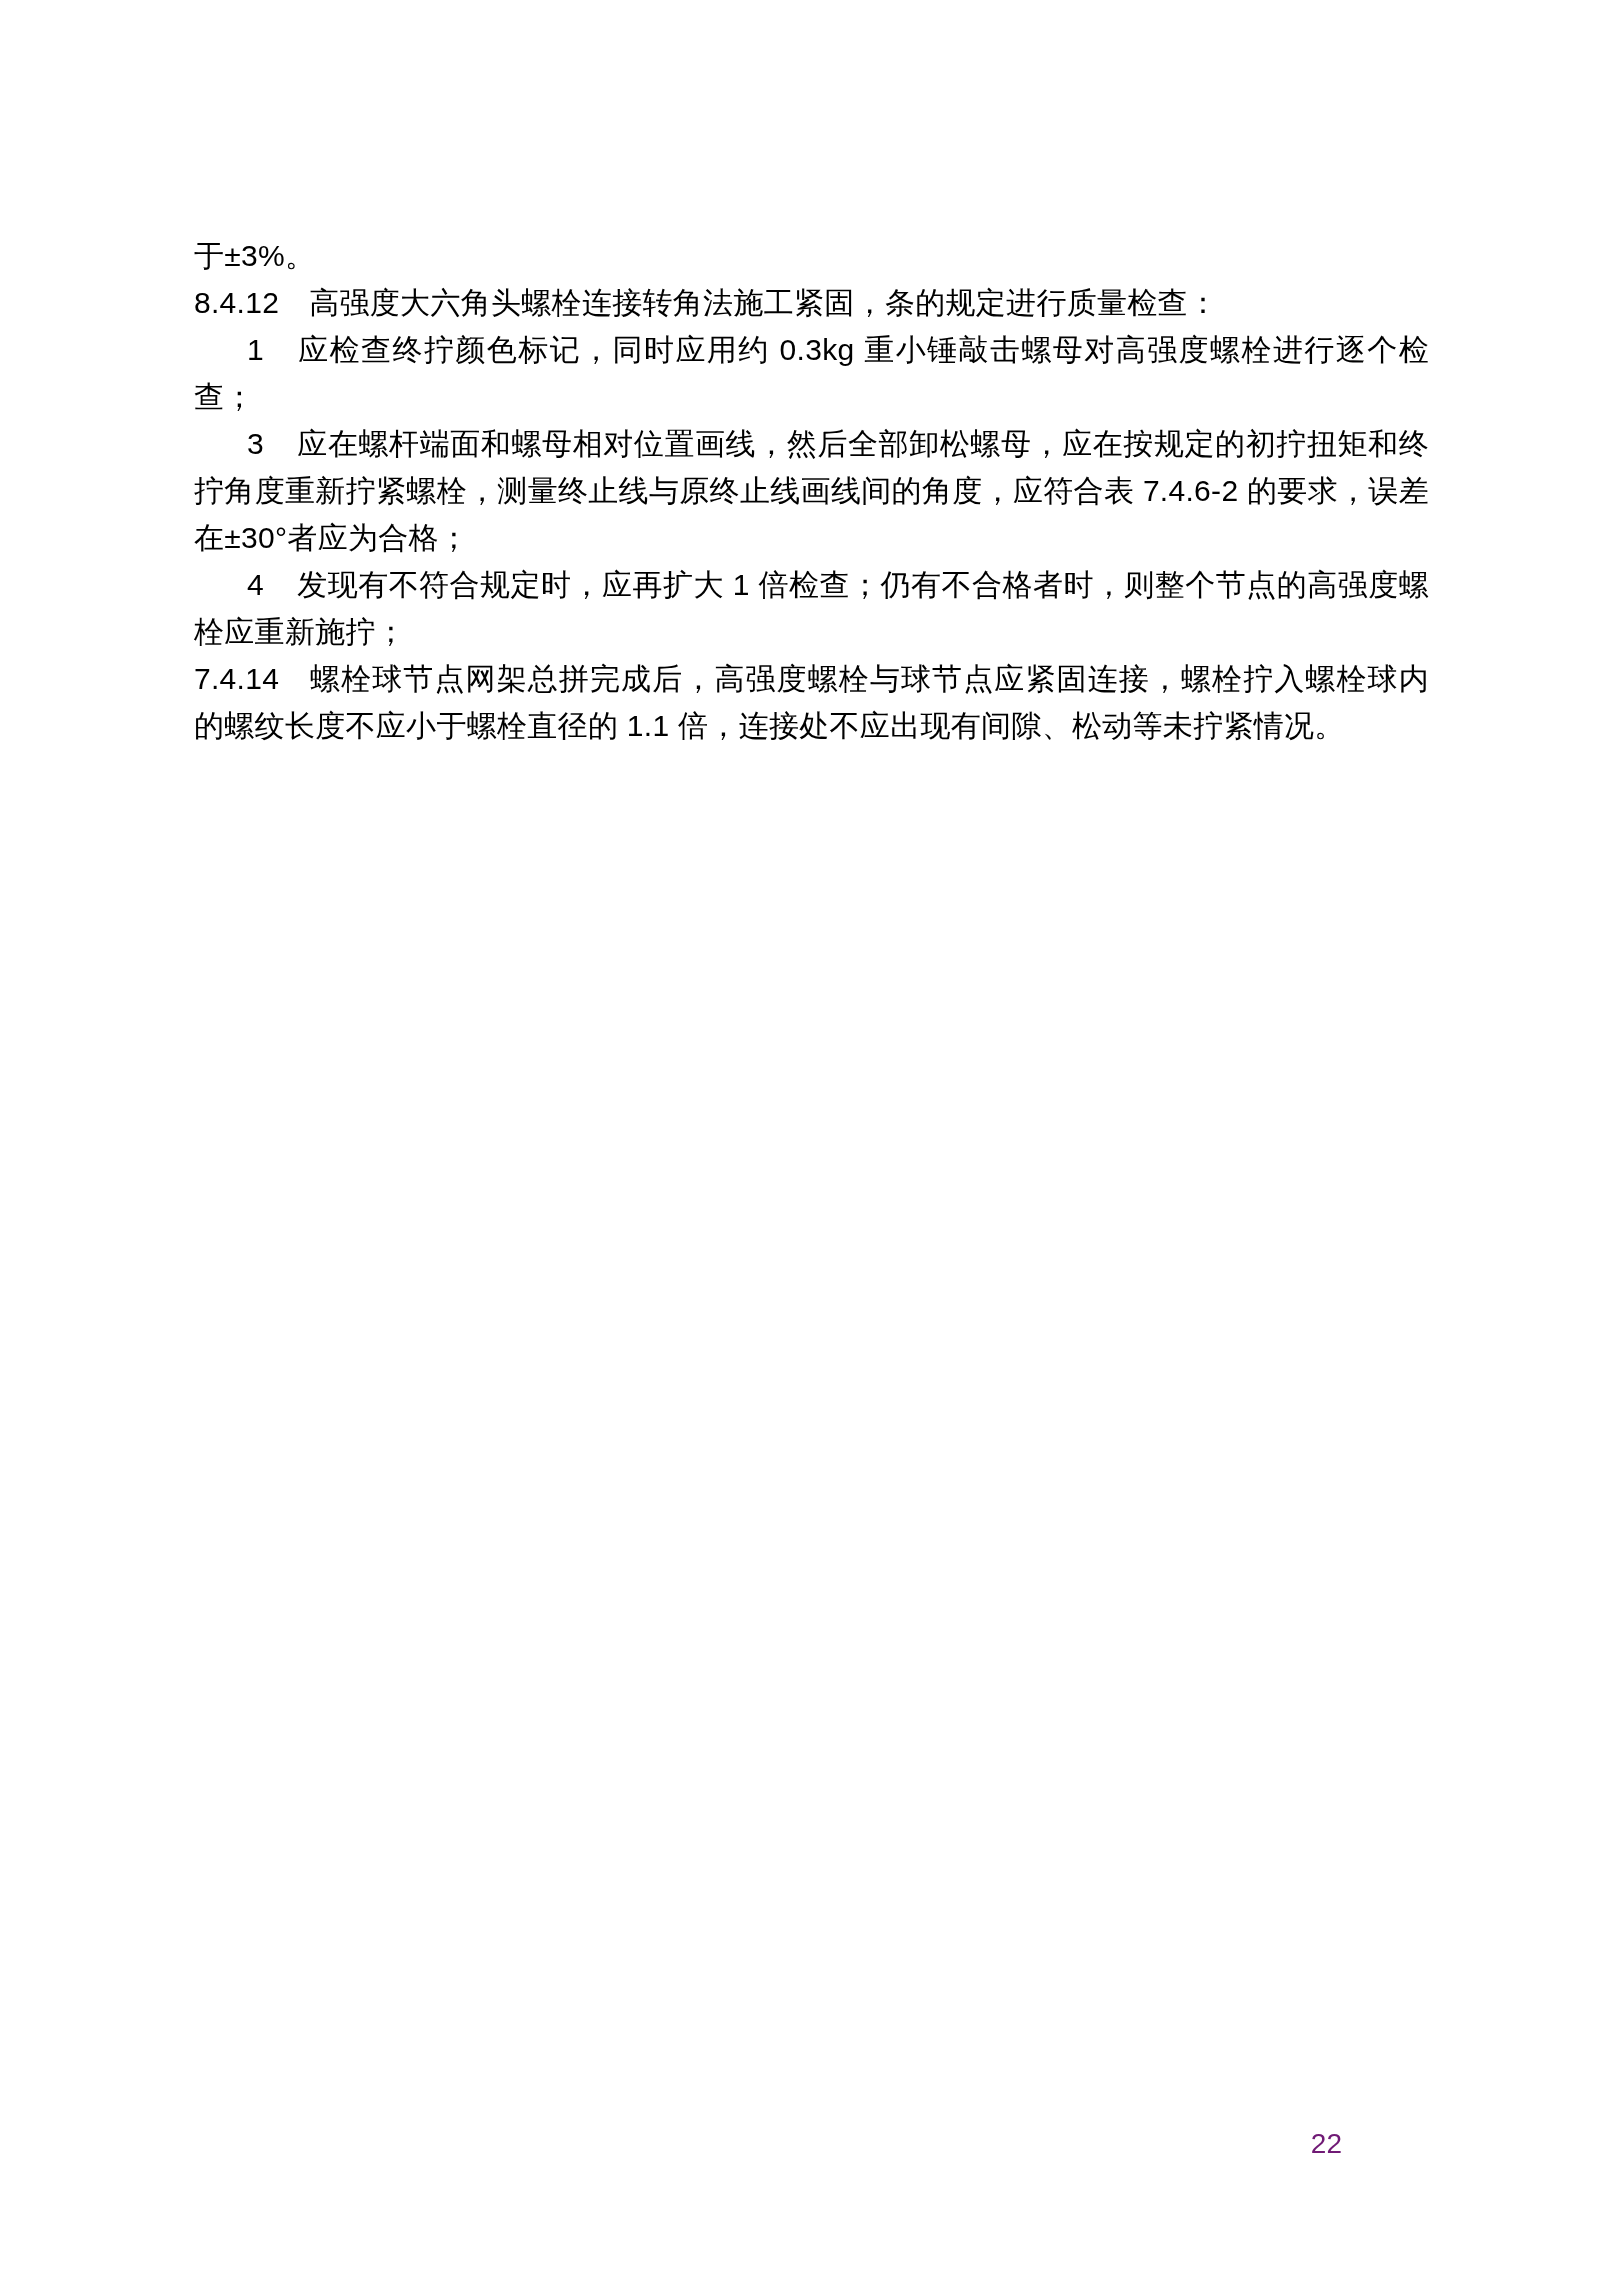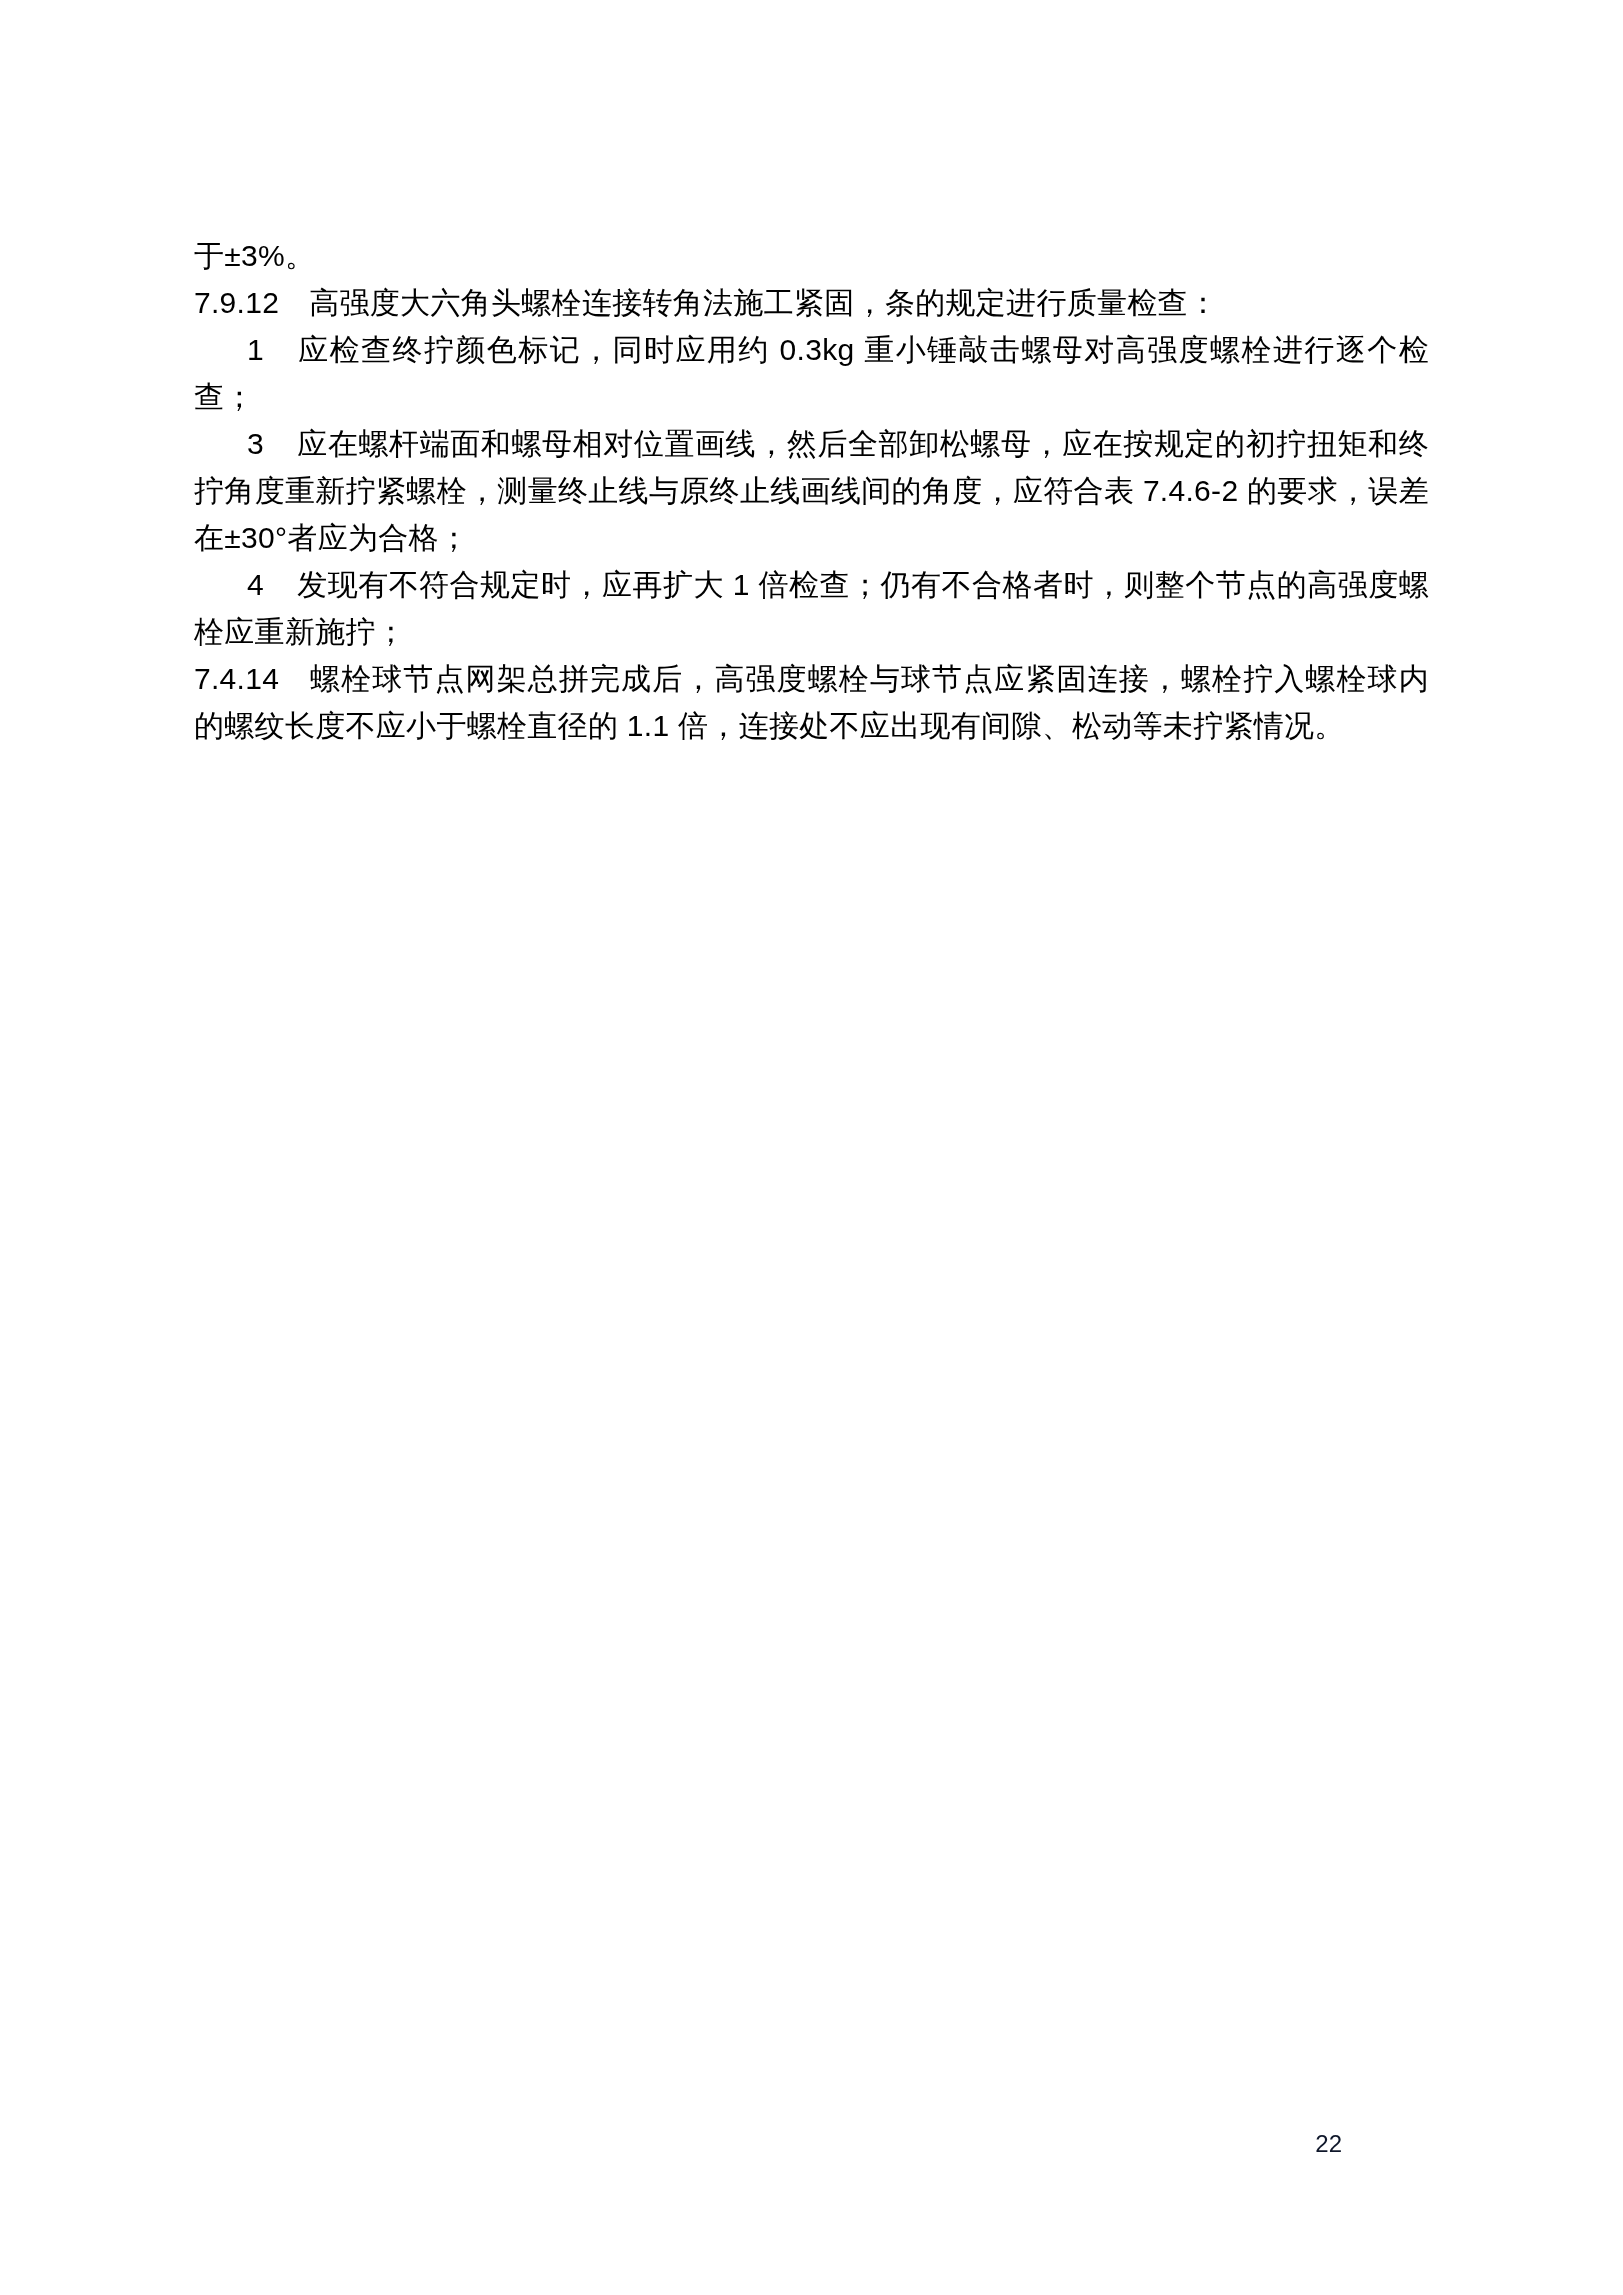--- a/index.html
+++ b/index.html
@@ -38,35 +38,35 @@
   .item {
     text-indent: 53px;
   }
   .item .num {
     margin-right: 33px;
   }
   .pagenum {
     position: absolute;
     top: 2130px;
     right: 194px;
-    font-size: 24px;
+    font-size: 28px;
     line-height: 27.5px;
-    color: #0f172a;
+    color: #701a75;
   }
 </style>
 </head>
 <body>
 
 <div class="page">
 
   <div class="content">
 
     <p class="para continuation"><span>于±3%。</span></p>
 
-    <p class="para clause"><span class="num">7.9.12</span><span>高强度大六角头螺栓连接转角法施工紧固，条的规定进行质量检查：</span></p>
+    <p class="para clause"><span class="num">8.4.12</span><span>高强度大六角头螺栓连接转角法施工紧固，条的规定进行质量检查：</span></p>
 
     <p class="para item"><span class="num">1</span><span>应检查终拧颜色标记，同时应用约 0.3kg 重小锤敲击螺母对高强度螺栓进行逐个检查；</span></p>
 
 
     <p class="para item"><span class="num">3</span><span>应在螺杆端面和螺母相对位置画线，然后全部卸松螺母，应在按规定的初拧扭矩和终拧角度重新拧紧螺栓，测量终止线与原终止线画线间的角度，应符合表 7.4.6-2 的要求，误差在±30°者应为合格；</span></p>
 
     <p class="para item"><span class="num">4</span><span>发现有不符合规定时，应再扩大 1 倍检查；仍有不合格者时，则整个节点的高强度螺栓应重新施拧；</span></p>
 
 
 

